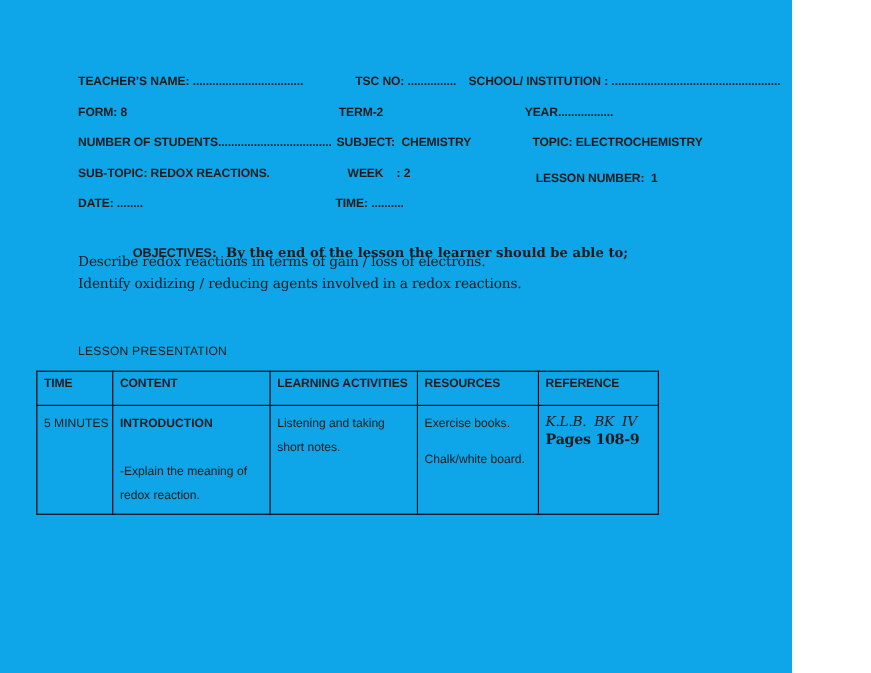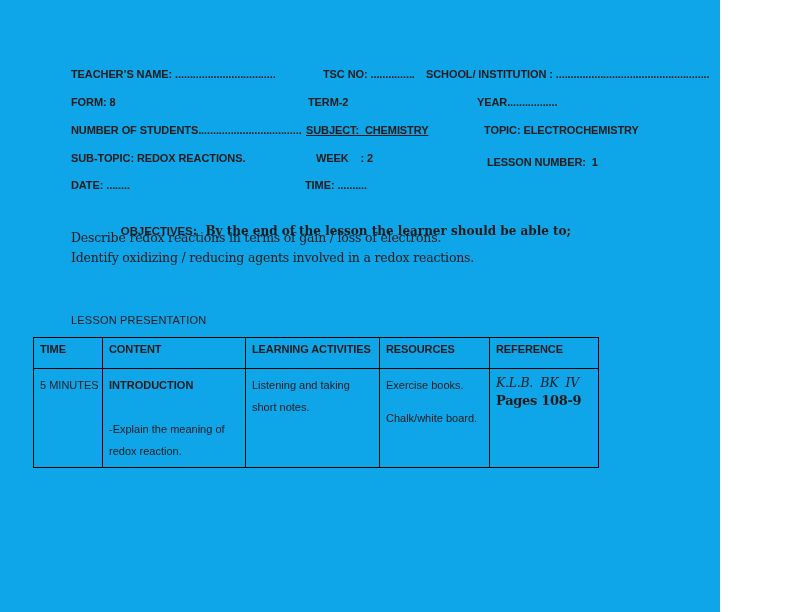--- a/index.html
+++ b/index.html
@@ -110,21 +110,21 @@
 
   <span class="fld" style="left:71px;  top:68px;">TEACHER’S NAME: ..................................</span>
   <span class="fld" style="left:323px; top:68px;">TSC NO: ...............</span>
   <span class="fld" style="left:426px; top:68px;">SCHOOL/ INSTITUTION : ....................................................</span>
 
   <span class="fld" style="left:71px;  top:96px;">FORM: 8</span>
   <span class="fld" style="left:308px; top:96px;">TERM-2</span>
   <span class="fld" style="left:477px; top:96px;">YEAR.................</span>
 
   <span class="fld" style="left:71px;  top:124px;">NUMBER OF STUDENTS...................................</span>
-  <span class="fld" style="left:306px; top:124px;text-decoration:underline;">SUBJECT:  CHEMISTRY</span>
+  <span class="fld" style="left:306px; top:124px;">SUBJECT:  CHEMISTRY</span>
   <span class="fld" style="left:484px; top:124px;">TOPIC: ELECTROCHEMISTRY</span>
 
   <span class="fld" style="left:71px;  top:152px;">SUB-TOPIC: REDOX REACTIONS.</span>
   <span class="fld" style="left:316px; top:152px;">WEEK    : 2</span>
   <span class="fld" style="left:487px; top:156px;">LESSON NUMBER:  1</span>
 
   <span class="fld" style="left:71px;  top:179px;">DATE: ........</span>
   <span class="fld" style="left:305px; top:179px;">TIME: ..........</span>
 
   <div class="obj-line">

